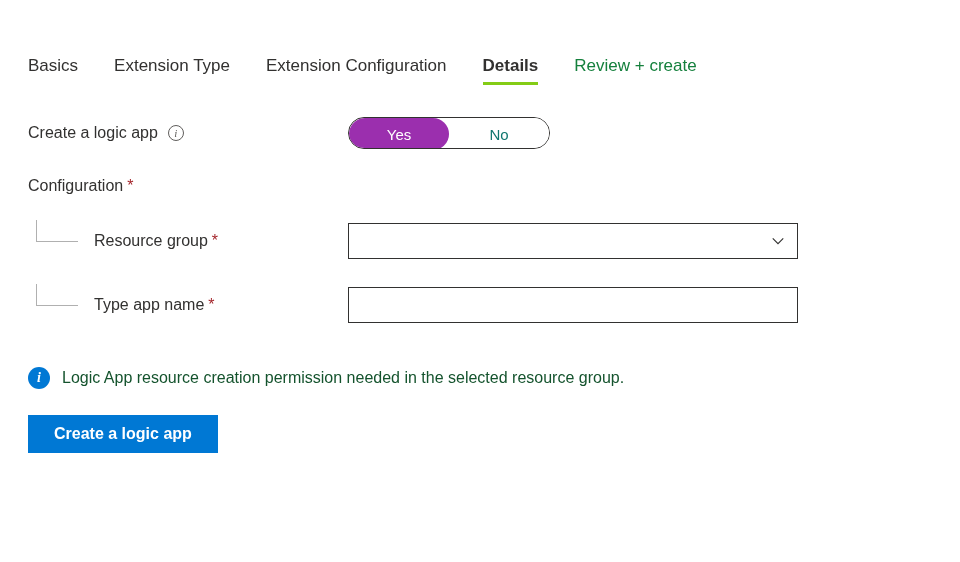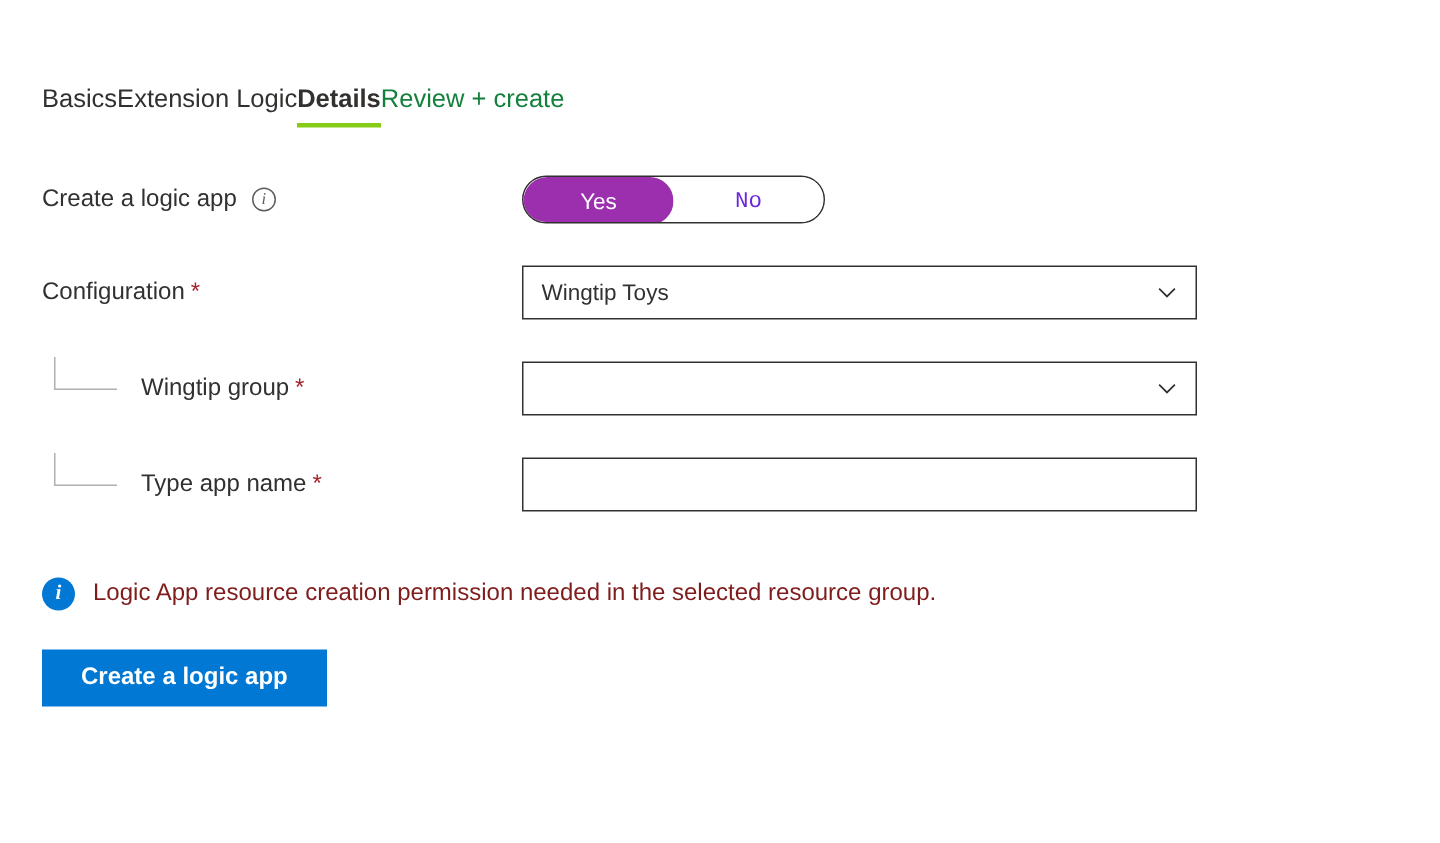--- a/index.html
+++ b/index.html
@@ -1,55 +1,56 @@
 <!DOCTYPE html>
 <html><head>
   <meta charset="utf-8">
   <style>
     * { box-sizing: border-box; margin: 0; padding: 0; font-family: "Segoe UI", -apple-system, BlinkMacSystemFont, sans-serif; }
     body { background: #fff; padding: 0; width: 960px; height: 562px; color: #323130; }
     .container { padding: 56px 28px 28px 28px; }
     
-    .tabs { display: flex; margin-bottom: 32px; }
+    .tabs { display: flex; gap: 36px; margin-bottom: 32px; }
     .tab { font-size: 17px; color: #323130; cursor: pointer; padding-bottom: 6px; position: relative; }
     .tab.active { font-weight: 600; border-bottom: 3px solid #84cc16; }
     .tab.disabled { color: #15803d; }
     
     .form-row { display: flex; align-items: center; margin-bottom: 28px; }
     .label-area { width: 320px; display: flex; align-items: center; font-size: 16px; color: #323130; }
     .label-area .indent-connector { display: inline-block; width: 42px; height: 22px; border-left: 1.5px solid #b0b0b0; border-bottom: 1.5px solid #b0b0b0; margin-left: 8px; margin-right: 16px; margin-top: -20px; }
     .required { color: #a4262c; margin-left: 4px; }
     
     .info-icon { display: inline-flex; align-items: center; justify-content: center; width: 16px; height: 16px; border: 1px solid #605e5c; border-radius: 50%; font-size: 11px; color: #605e5c; margin-left: 10px; cursor: pointer; font-style: italic; font-family: Georgia, serif; }
     
     .control-area { flex: 0 0 450px; }
     
     .toggle { display: inline-flex; border: 1.5px solid #323130; border-radius: 20px; overflow: hidden; height: 32px; width: 202px; }
     .toggle-option { flex: 1; display: flex; align-items: center; justify-content: center; font-size: 15px; cursor: pointer; padding: 16px 24px; }
     .toggle-option.active { background: #9b2fae; color: #fff; border-radius: 20px; }
-    .toggle-option.inactive { background: #fff; color: #6d28d9; font-family: Liberation Mono, monospace; }
+    .toggle-option.inactive { background: #fff; color: #0f766e; }
     
     .select-box { width: 100%; height: 36px; border: 1.5px solid #323130; padding: 0 12px; font-size: 15px; display: flex; align-items: center; justify-content: space-between; background: #fff; cursor: pointer; }
     .chevron { width: 14px; height: 14px; }
     
     .input-box { width: 100%; height: 36px; border: 1.5px solid #323130; padding: 0 12px; font-size: 15px; background: #fff; outline: none; }
     
     .info-banner { display: flex; align-items: center; gap: 12px; margin-top: 44px; margin-bottom: 26px; }
     .info-circle { width: 22px; height: 22px; background: #0078d4; border-radius: 50%; color: #fff; display: flex; align-items: center; justify-content: center; font-weight: bold; font-size: 14px; font-style: italic; font-family: Georgia, serif; }
-    .info-text { font-size: 16px; color: #7f1d1d; }
+    .info-text { font-size: 16px; color: #14532d; }
     
     .create-button { background: #0078d4; color: #fff; border: none; height: 38px; padding: 0 26px; font-size: 16px; font-weight: 600; cursor: pointer; }
   </style>
 </head>
 <body>
 
 <div class="container">
   <div class="tabs">
     <div class="tab">Basics</div>
-    <div class="tab">Extension Logic</div>
+    <div class="tab">Extension Type</div>
+    <div class="tab">Extension Configuration</div>
     <div class="tab active">Details</div>
     <div class="tab disabled">Review + create</div>
   </div>
 
   <div class="form-row">
     <div class="label-area">
       <span>Create a logic app</span>
       <span class="info-icon">i</span>
     </div>
     <div class="control-area">
@@ -58,34 +59,26 @@
         <div class="toggle-option inactive">No</div>
       </div>
     </div>
   </div>
 
   <div class="form-row">
     <div class="label-area">
       <span>Configuration</span>
       <span class="required">*</span>
     </div>
-    <div class="control-area">
-      <div class="select-box">
-        <span>Wingtip Toys</span>
-        <svg class="chevron" viewBox="0 0 16 16">
-            <path d="M2 5 L8 11 L14 5" fill="none" stroke="#323130" stroke-width="1.3"></path>
-          </svg>
-      </div>
-    </div>
   </div>
 
   <div class="form-row">
     <div class="label-area">
       <span class="indent-connector"></span>
-      <span>Wingtip group</span>
+      <span>Resource group</span>
       <span class="required">*</span>
     </div>
     <div class="control-area">
       <div class="select-box">
         <span></span>
         <svg class="chevron" viewBox="0 0 16 16">
             <path d="M2 5 L8 11 L14 5" fill="none" stroke="#323130" stroke-width="1.3"></path>
           </svg>
       </div>
     </div>

